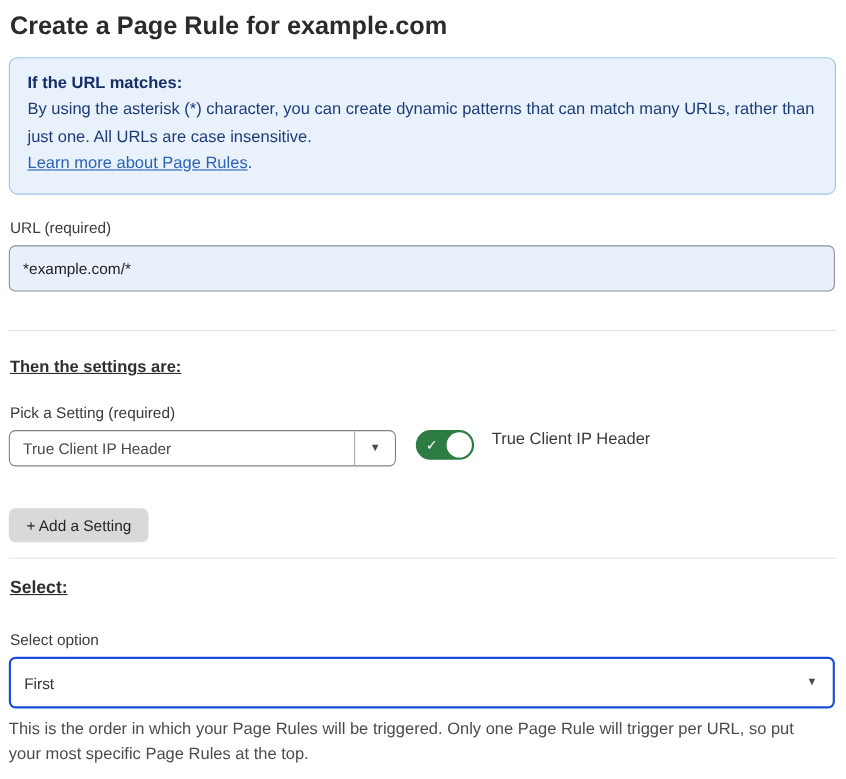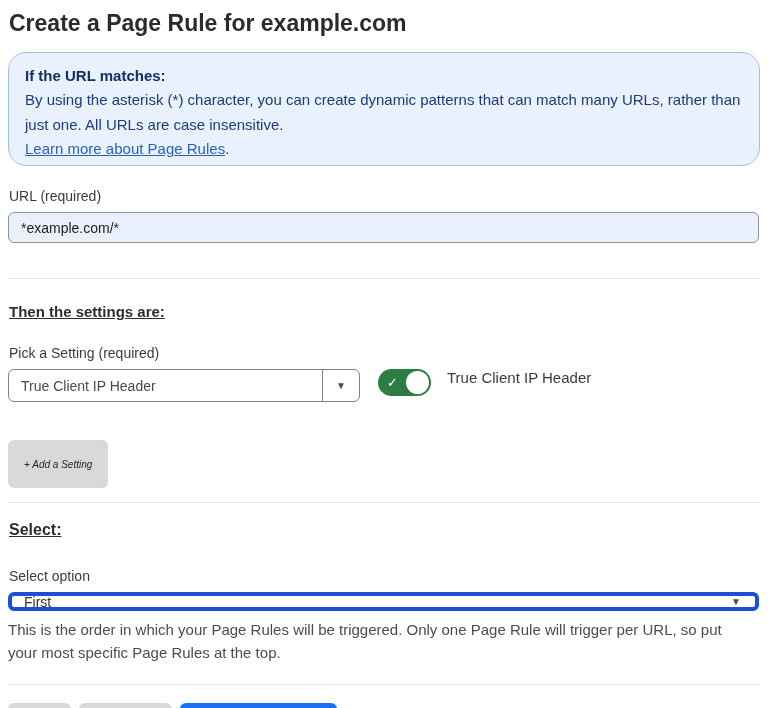--- a/index.html
+++ b/index.html
@@ -14,37 +14,37 @@
 
   .page-title {
     font-size: 23px; font-weight: bold; color: #2b2b2b;
     padding: 2px 0 0 1px;
   }
 
   .info-box {
     margin-top: 15px;
     background: #e9f1fc;
     border: 1px solid #9dc2ea;
-    border-radius: 18px;
-    padding: 11px 16px 4px 16px;
+    border-radius: 8px;
+    padding: 11px 16px 15px 16px;
     color: #1d3c78;
     font-size: 15px;
     line-height: 1.62;
   }
   .info-box .info-heading { font-weight: bold; color: #132f66; font-size: 15px; }
   .info-box a.info-link { color: #2a63b6; text-decoration: underline; cursor: pointer; }
   .info-box .link-suffix { color: #1d3c78; }
 
   .field-label {
     font-size: 14px; color: #3b3b3b; padding-left: 1px;
   }
   .url-label { margin-top: 22px; }
   .url-input {
     margin-top: 8px;
-    width: 751px; height: 31px;
+    width: 751px; height: 42px;
     background: #e9f0fb;
     border: 1px solid #8e9297;
     border-radius: 6px;
     padding: 0 12px;
     font-family: "Liberation Sans", sans-serif;
     font-size: 14px; color: #222;
     display: block; outline: none;
   }
 
   .divider { border: none; border-top: 1px solid #e1e1e1; height: 0; }
@@ -98,36 +98,35 @@
     position: absolute; right: 2px; top: 2px;
     width: 23px; height: 23px;
     background: #ffffff; border-radius: 50%;
   }
   .toggle-label { margin-left: 16px; font-size: 15px; color: #3a3a3a; }
 
   .btn {
     display: inline-block;
     border: none; border-radius: 6px;
     font-family: "Liberation Sans", sans-serif;
-    font-size: 10px;
-    height: 48px; padding: 0 16px;
-    cursor: pointer;
-    font-style: italic;
+    font-size: 14px;
+    height: 31px; padding: 0 16px;
+    cursor: pointer;
   }
   .btn-gray { background: #d9d9d9; color: #262626; }
   .add-setting-btn { margin-top: 38px; }
 
   .order-heading { margin-top: 18px; font-size: 16px; }
   .select-label { margin-top: 29px; }
 
   .full-select {
     margin-top: 8px;
-    width: 751px; height: 19px;
+    width: 751px; height: 47px;
     background: #ffffff;
-    border: 4px solid #1d4ed8;
+    border: 2px solid #1d4ed8;
     border-radius: 6px;
     display: flex; align-items: center;
     padding: 0 14px 0 12px;
     cursor: pointer;
   }
   .full-select .fs-value { flex: 1; font-size: 14px; color: #333; }
 
   .help-text {
     margin-top: 7px;
     font-size: 15px; color: #4c4c4c;

